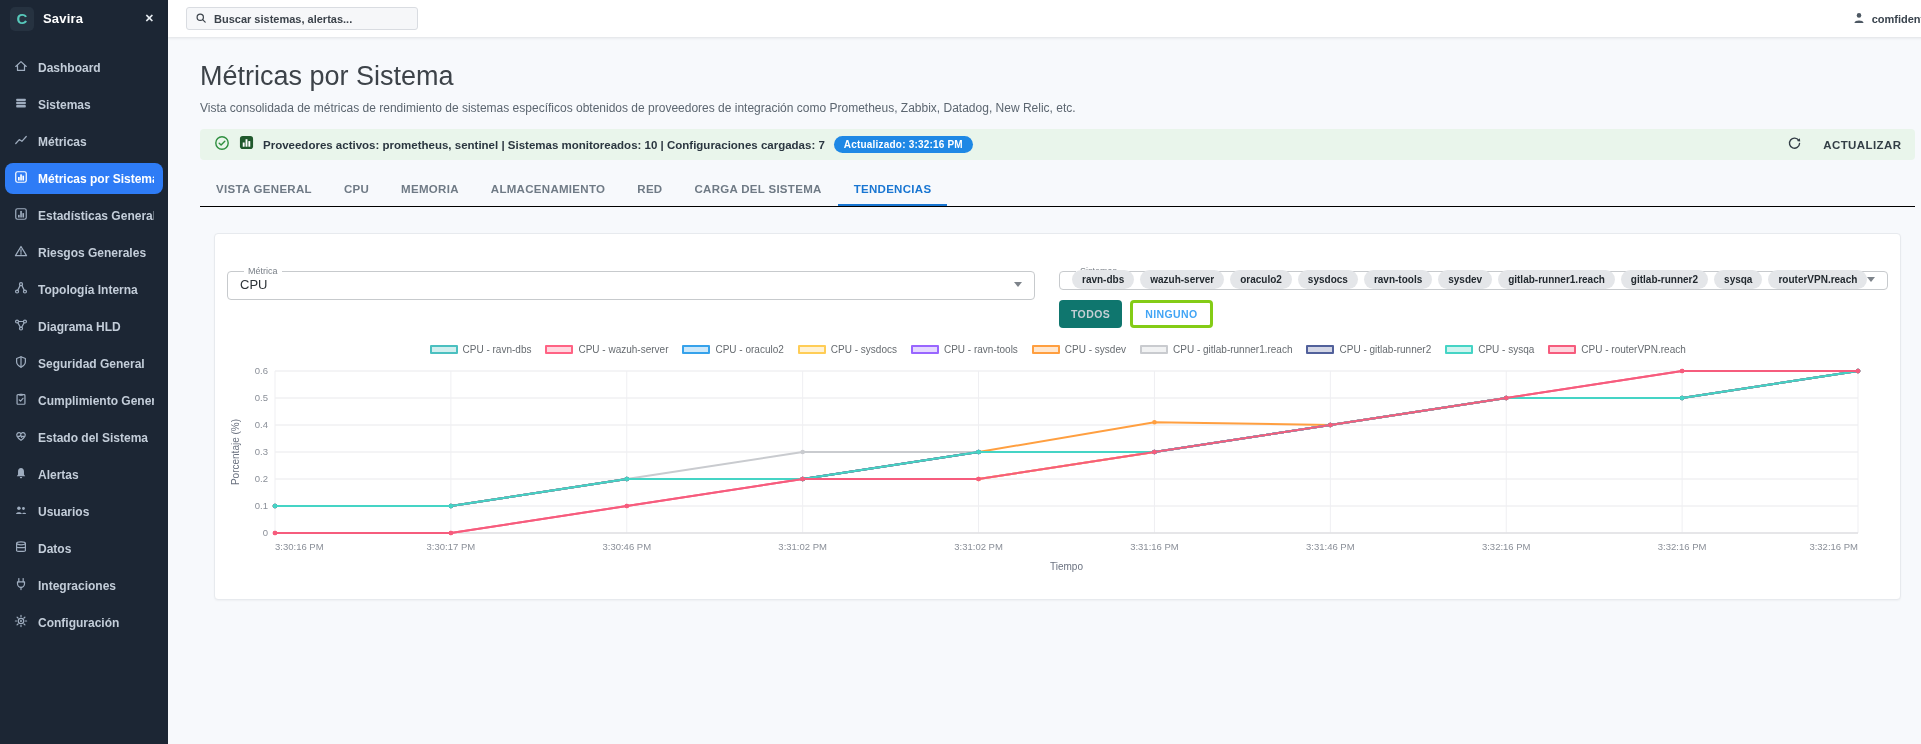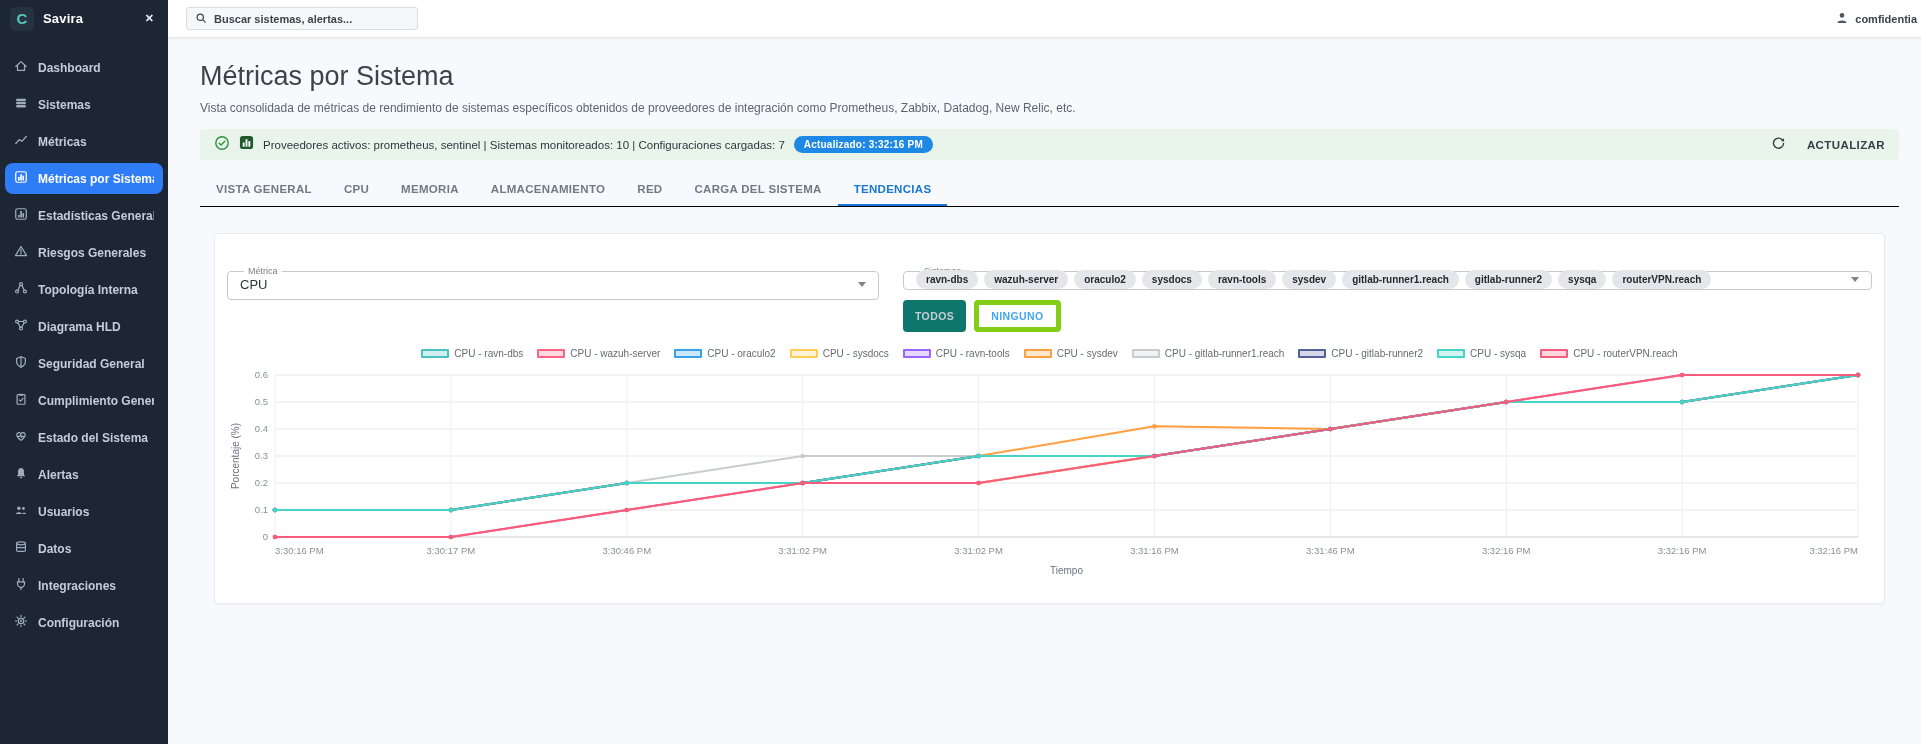--- a/index.html
+++ b/index.html
@@ -28,45 +28,45 @@
   .search { display:flex; align-items:center; gap:7px; background:#f6f7f9; border:1px solid #d9dce1; border-radius:3px; height:23px; width:232px; padding:0 8px; }
   .search input { border:none; outline:none; background:transparent; font-family:"Liberation Sans",sans-serif; font-size:11px; font-weight:bold; color:#3c434b; width:100%; }
   .search input::placeholder { color:#3c434b; opacity:1; }
   .userchip { margin-left:auto; display:flex; align-items:center; gap:6px; font-size:11px; font-weight:bold; color:#39434d; }
 
   .content { flex:1; padding:0 36px 20px 32px; background:#f7f9fc; overflow:hidden; }
   .page-title { margin-top:24px; font-size:27px; font-weight:400; color:#3d4349; }
   .page-sub { margin-top:9px; font-size:12px; color:#5c6670; }
 
   .statusbar { margin-top:14px; background:#e9f5eb; border-radius:4px; height:31px; display:flex; align-items:center; padding:0 14px; gap:9px; }
-  .status-text { font-size:11.5px; color:#2b3640; font-weight:normal; }
+  .status-text { font-size:11.5px; color:#2b3640; font-weight:bold; }
   .badge { background:#1e88e5; color:#fff; font-size:10px; font-weight:bold; border-radius:10px; padding:3px 10px; letter-spacing:.2px; }
   .refresh-btn { margin-left:auto; display:flex; align-items:center; gap:22px; font-size:11.5px; font-weight:bold; color:#333e46; letter-spacing:.4px; cursor:pointer; background:none; border:none; font-family:"Liberation Sans",sans-serif; }
 
   .tabs { margin-top:12px; display:flex; border-bottom:1px solid #000000; }
   .tab { font-size:11.5px; font-weight:bold; letter-spacing:.3px; color:#6f7a85; padding:11px 16px 9px; cursor:pointer; border-bottom:2px solid transparent; }
   .tab.active { color:#1976d2; border-bottom-color:#1976d2; }
 
   .card { margin:26px 14px 0; background:#ffffff; border:1px solid #e7eaee; border-radius:4px; box-shadow:0 1px 2px rgba(0,0,0,.04); padding:16px 12px 22px; }
   .card-title { font-size:15px; color:#39424c; margin-left:2px; }
 
   .controls { display:flex; gap:24px; margin-top:16px; }
   .field { border:1px solid #c7cacd; border-radius:4px; position:relative; height:34px; display:flex; align-items:center; padding:0 12px; }
   .field legend { font-size:9px; color:#7a8088; padding:0 4px; margin-left:4px; }
   fieldset.field { padding-top:0; }
-  .field-metric { width:652px; }
+  .field-metric { width:808px; }
   .field-systems { flex:1; }
   .field-value { font-size:13px; color:#2d3338; margin-top:-6px; }
   .caret { margin-left:auto; margin-top:-6px; width:0; height:0; border-left:4px solid transparent; border-right:4px solid transparent; border-top:5px solid #7d838a; }
   .chips { display:flex; gap:6px; align-items:center; margin-top:-6px; flex-wrap:nowrap; overflow:hidden; }
   .chip { background:#e4e6e9; border-radius:16px; padding:4px 10px; font-size:10px; font-weight:bold; color:#22292f; white-space:nowrap; cursor:pointer; }
   .col2 { flex:1; display:flex; flex-direction:column; }
   .btnrow { display:flex; gap:8px; margin-top:10px; }
   .btn-all { background:#0f766e; color:#c5cfd5; border:none; border-radius:4px; font-size:10.5px; font-weight:bold; letter-spacing:.4px; padding:5px 12px; font-family:"Liberation Sans",sans-serif; }
-  .btn-none { background:#ffffff; color:#42a5f5; border:5px solid #84cc16; border-radius:4px; font-size:10.5px; font-weight:bold; letter-spacing:.4px; padding:5px 12px; cursor:pointer; font-family:"Liberation Sans",sans-serif; }
+  .btn-none { background:#ffffff; color:#42a5f5; border:3px solid #84cc16; border-radius:4px; font-size:10.5px; font-weight:bold; letter-spacing:.4px; padding:5px 12px; cursor:pointer; font-family:"Liberation Sans",sans-serif; }
 
   .chart-wrap { margin-top:16px; }
   .chart-title { text-align:center; font-size:11px; font-weight:bold; color:#4a4f55; }
   .legend { display:flex; justify-content:center; gap:14px; margin-top:8px; flex-wrap:nowrap; }
   .legend-item { display:flex; align-items:center; gap:5px; font-size:10px; color:#666b70; white-space:nowrap; cursor:pointer; }
   .legend-box { width:28px; height:9px; border:2px solid; border-radius:1px; }
   .tick { font-size:9.5px; fill:#8a8f98; font-family:"Liberation Sans",sans-serif; }
   .axis-title { font-size:10px; fill:#6b7280; font-family:"Liberation Sans",sans-serif; }
 </style>
 </head>

